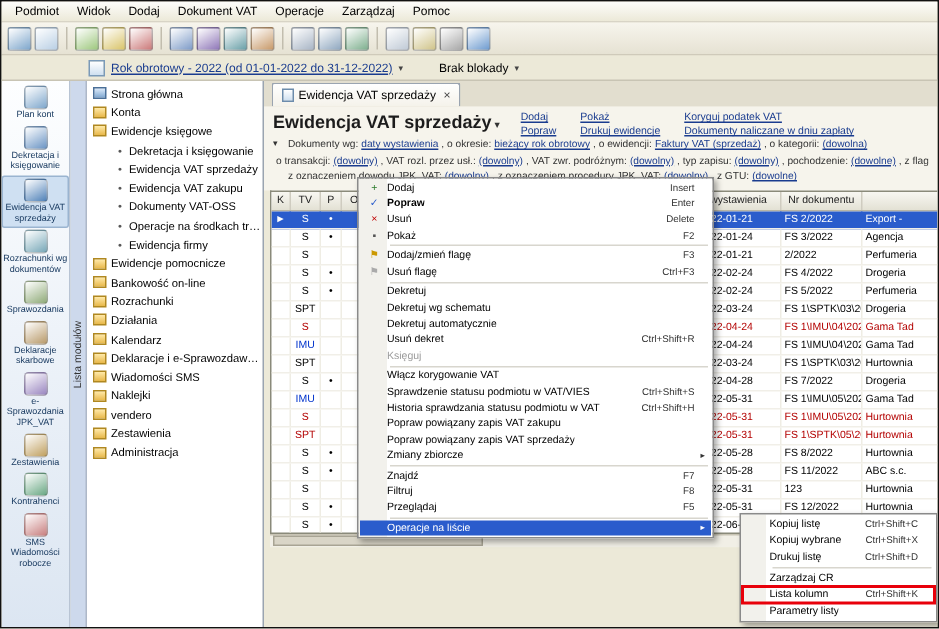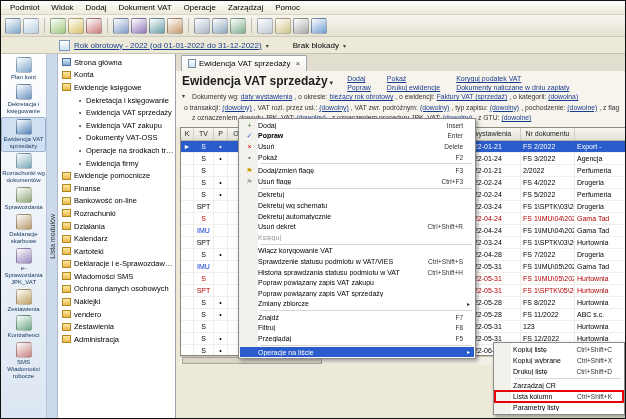--- a/index.html
+++ b/index.html
@@ -233,53 +233,41 @@
         <div class="tree-item l1">
           <span class="tree-bullet">•</span>
           <span class="tree-label">Ewidencja firmy</span>
         </div>
         <div class="tree-item">
           <span class="tree-icon"></span>
           <span class="tree-label">Ewidencje pomocnicze</span>
         </div>
         <div class="tree-item">
           <span class="tree-icon"></span>
-          <span class="tree-label">Finanse</span>
-        </div>
-        <div class="tree-item">
-          <span class="tree-icon"></span>
           <span class="tree-label">Bankowość on-line</span>
         </div>
         <div class="tree-item">
           <span class="tree-icon"></span>
           <span class="tree-label">Rozrachunki</span>
         </div>
         <div class="tree-item">
           <span class="tree-icon"></span>
           <span class="tree-label">Działania</span>
         </div>
         <div class="tree-item">
           <span class="tree-icon"></span>
           <span class="tree-label">Kalendarz</span>
         </div>
         <div class="tree-item">
           <span class="tree-icon"></span>
-          <span class="tree-label">Kartoteki</span>
-        </div>
-        <div class="tree-item">
-          <span class="tree-icon"></span>
           <span class="tree-label">Deklaracje i e-Sprawozdawczość</span>
         </div>
         <div class="tree-item">
           <span class="tree-icon"></span>
           <span class="tree-label">Wiadomości SMS</span>
-        </div>
-        <div class="tree-item">
-          <span class="tree-icon"></span>
-          <span class="tree-label">Ochrona danych osobowych</span>
         </div>
         <div class="tree-item">
           <span class="tree-icon"></span>
           <span class="tree-label">Naklejki</span>
         </div>
         <div class="tree-item">
           <span class="tree-icon"></span>
           <span class="tree-label">vendero</span>
         </div>
         <div class="tree-item">

